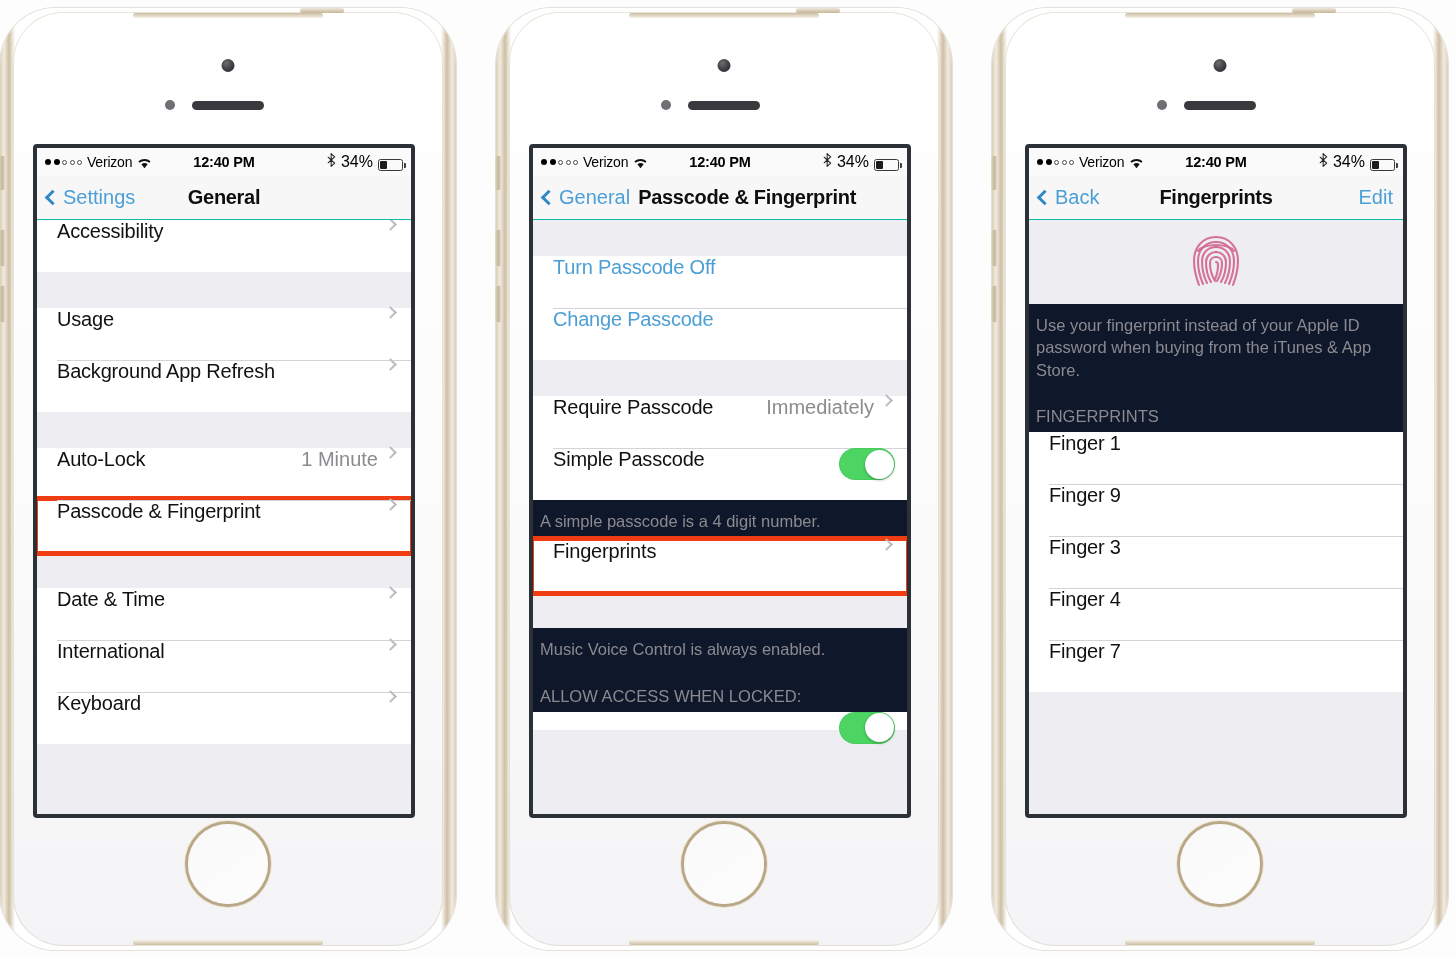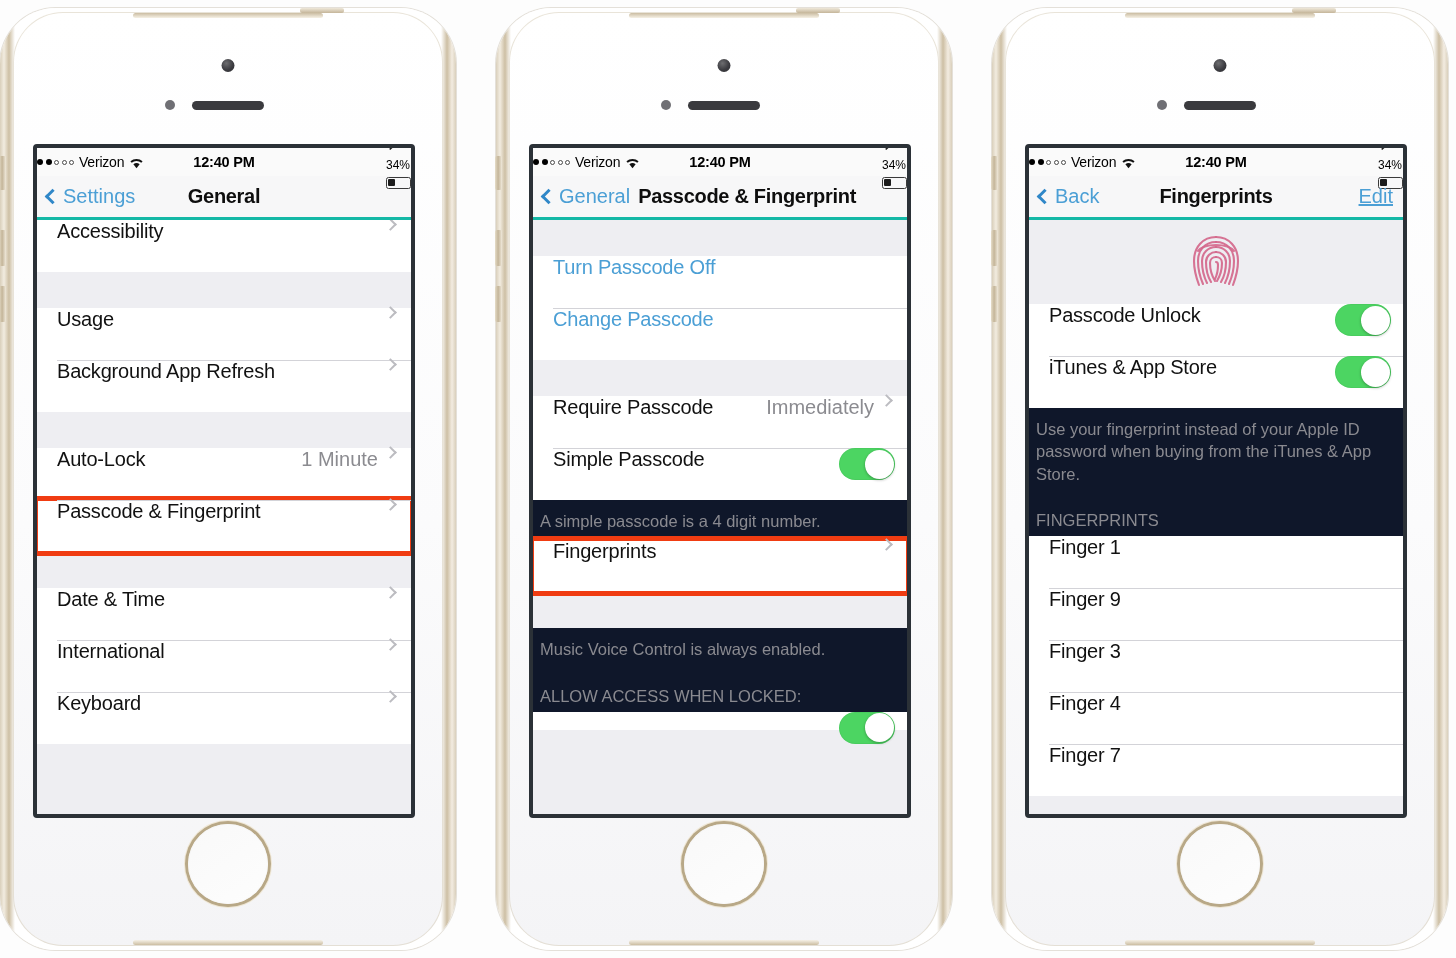--- a/index.html
+++ b/index.html
@@ -103,40 +103,40 @@
     border-radius: 4px;
     overflow: hidden;
   }
 
   
   .statusbar {
     height: 28px;
     background: #fafafa;
     display: flex;
     align-items: center;
-    padding: 0 0;
+    padding: 0 8px;
     font-size: 14.5px;
     color: #000;
     position: relative;
   }
   .sb-left { display: flex; align-items: center; gap: 5px; }
   .dots { display: flex; gap: 2.5px; align-items: center; }
   .dot { width: 6px; height: 6px; border-radius: 50%; }
   .dot.on { background: #000; }
   .dot.off { background: #fff; border: 1px solid #4a4a4a; width: 5px; height: 5px; }
   .carrier { font-size: 14px; letter-spacing: -0.2px; }
   .wifi { width: 15px; height: 12px; position: relative; display:inline-block; }
   .sb-center {
     position: absolute; left: 0; right: 0; text-align: center;
     font-size: 14.5px; font-weight: bold; letter-spacing: -0.2px;
     pointer-events: none;
   }
   .sb-right {
-    margin-left: auto; display: flex; align-items: flex-start; gap: 5px;
-    font-size: 12px; z-index: 2; flex-direction: column;
+    margin-left: auto; display: flex; align-items: flex-end; gap: 5px;
+    font-size: 16px; z-index: 2;
   }
   .battery {
     width: 25px; height: 12px;
     border: 1.3px solid #3a3a3a;
     border-radius: 2.5px;
     position: relative;
     padding: 1.3px;
   }
   .battery::after {
     content: ""; position: absolute;
@@ -144,21 +144,21 @@
     width: 2.4px; height: 4.5px;
     background: #3a3a3a;
     border-radius: 0 1px 1px 0;
   }
   .battery-fill { height: 100%; background: #1c1c1c; border-radius: 1px; }
 
   
   .navbar {
     height: 44px;
     background: #f7f7f8;
-    border-bottom: 3px solid #14b8a6;
+    border-bottom: 1px solid #14b8a6;
     display: flex;
     align-items: center;
     padding: 0 10px;
     position: relative;
   }
   .nav-back {
     display: flex; align-items: center; gap: 3px;
     color: #4b9fd5; font-size: 20px;
     z-index: 3;
   }
@@ -173,21 +173,21 @@
   .nav-title {
     font-size: 20px; font-weight: bold; color: #0e0e0e;
     letter-spacing: -0.3px;
   }
   .nav-title.centered {
     position: absolute; left: 0; right: 0; text-align: center;
     pointer-events: none;
   }
   .nav-title.inline { margin-left: 8px; }
   .nav-edit {
-    margin-left: auto; color: #4b9fd5; font-size: 20px; z-index: 3; text-decoration: underline;
+    margin-left: auto; color: #4b9fd5; font-size: 20px; z-index: 3;
   }
 
   
   .list-body {
     background: #eeeef2;
     height: calc(100% - 72px);
     overflow: hidden;
   }
   .gap { background: #eeeef2; }
   .group { background: #ffffff; }
@@ -507,34 +507,20 @@
               <path d="M28 26 C31 26 34 28 34 32 C34 40 32 45 29 50" fill="none" stroke="#d4688c" stroke-width="2.1" stroke-linecap="round" opacity="0.92"></path>
               <path d="M28 31 C29.5 31 30 32 30 34 C30 40 29 44 27 48" fill="none" stroke="#d4688c" stroke-width="2.1" stroke-linecap="round" opacity="0.92"></path>
               <path d="M28 6 C15 6 6 16 6 30 C6 38 8 46 11 54" fill="none" stroke="#d4688c" stroke-width="2.1" stroke-linecap="round" opacity="0.92"></path>
               <path d="M28 11 C17 11 10 19 10 30 C10 39 12 46 15 53" fill="none" stroke="#d4688c" stroke-width="2.1" stroke-linecap="round" opacity="0.92"></path>
               <path d="M28 16 C20 16 14 22 14 30 C14 39 16 46 19 52" fill="none" stroke="#d4688c" stroke-width="2.1" stroke-linecap="round" opacity="0.92"></path>
               <path d="M28 21 C23 21 18 25 18 31 C18 40 20 46 23 51" fill="none" stroke="#d4688c" stroke-width="2.1" stroke-linecap="round" opacity="0.92"></path>
               <path d="M28 26 C25 26 22 28 22 32 C22 40 24 45 27 50" fill="none" stroke="#d4688c" stroke-width="2.1" stroke-linecap="round" opacity="0.92"></path>
               <path d="M10 20 C16 12 40 12 46 20" fill="none" stroke="#d4688c" stroke-width="2.1" stroke-linecap="round" opacity="0.9"></path>
             </svg>
           </div>
-          <div class="group">
-            <div class="row">
-              <div class="row-label">Passcode Unlock</div>
-              <div class="toggle" style="background: rgb(76, 213, 98);">
-                <div class="knob"></div>
-              </div>
-            </div>
-            <div class="row">
-              <div class="row-label">iTunes &amp; App Store</div>
-              <div class="toggle" style="background: rgb(76, 213, 98);">
-                <div class="knob"></div>
-              </div>
-            </div>
-          </div>
           <div class="group-footer">Use your fingerprint instead of your Apple ID password when buying from the iTunes &amp; App Store.</div>
           <div class="group-header">FINGERPRINTS</div>
           <div class="group">
             <div class="row">
               <div class="row-label">Finger 1</div>
             </div>
             <div class="row">
               <div class="row-label">Finger 9</div>
             </div>
             <div class="row">

